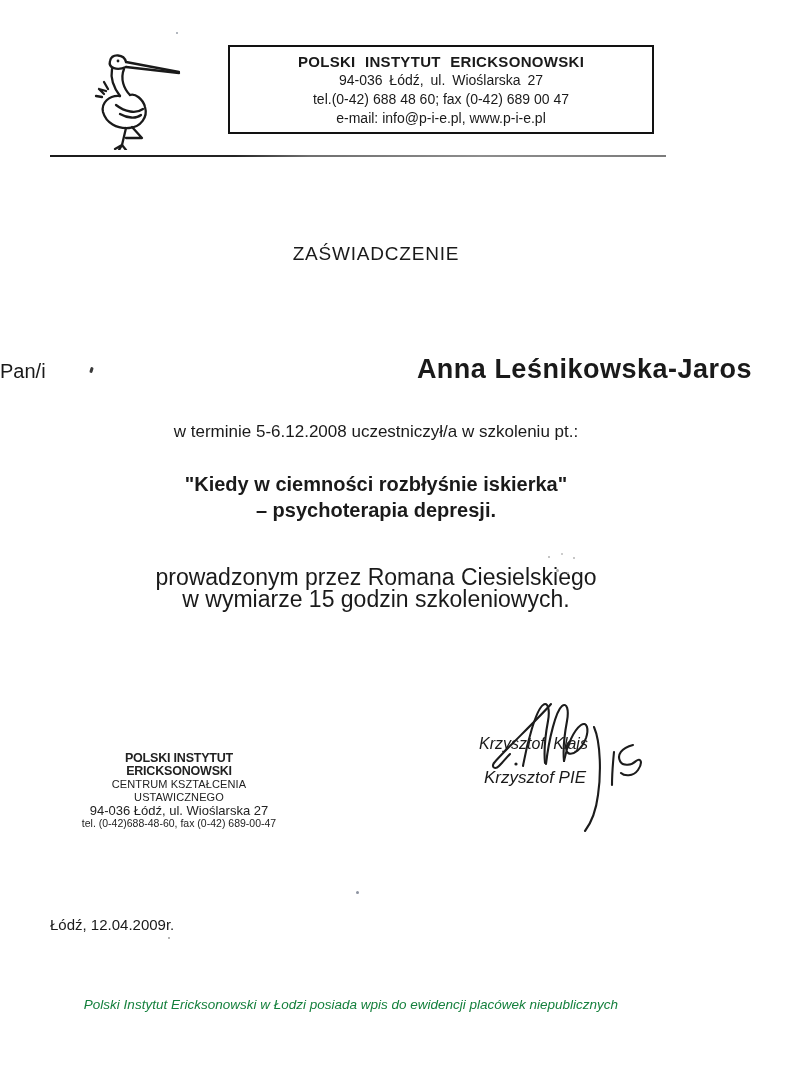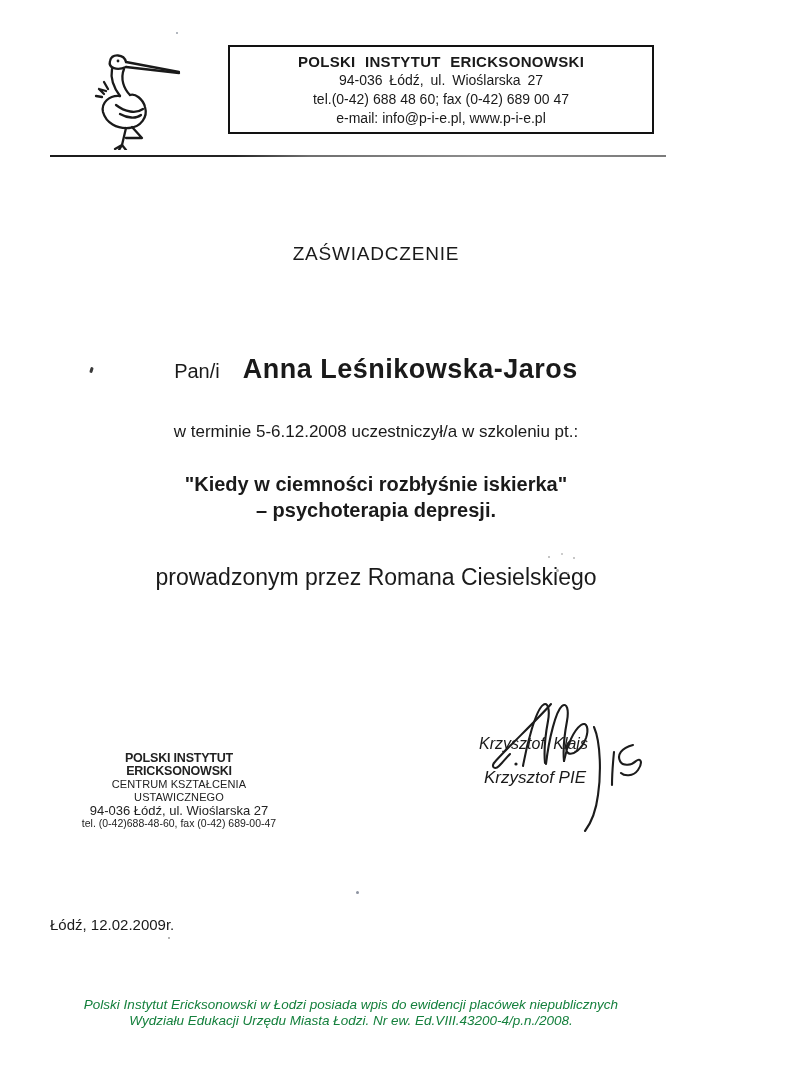--- a/index.html
+++ b/index.html
@@ -22,21 +22,21 @@
   }
   .org-name{font-size:15px;font-weight:bold;word-spacing:5px;letter-spacing:.3px;}
   .head-address{word-spacing:3px;}
   .rule{
     left:50px;top:155px;width:616px;height:2px;
     background:linear-gradient(90deg,#1b1b1b 0%,#242424 30%,#6f6f6f 42%,#8d8d8d 70%,#7b7b7b 100%);
   }
 
   
   .doc-title{top:243px;font-size:19px;letter-spacing:.8px;}
-  .recipient-row{top:354px;display:flex;justify-content:center;align-items:baseline;gap:15px;}
+  .recipient-row{top:354px;display:flex;justify-content:space-between;align-items:baseline;gap:15px;}
   .salutation{font-size:20px;}
   .recipient-name{font-size:27px;font-weight:bold;letter-spacing:.5px;margin-left:8px;}
   .term-line{top:422px;font-size:17px;}
   .course-title{top:471px;font-size:20px;font-weight:bold;line-height:26px;}
   .conducted{top:566px;font-size:23px;line-height:22px;}
 
   
   .sig-name{left:479px;top:735px;font-size:16px;font-style:italic;word-spacing:4px;}
   .sig-title{left:484px;top:768px;font-size:17px;font-style:italic;}
   .sig-strokes{left:470px;top:683px;width:200px;height:170px;}
@@ -115,20 +115,21 @@
 
   <div class="abs centerline term-line">w terminie 5-6.12.2008 uczestniczył/a w szkoleniu pt.:</div>
 
   <div class="abs centerline course-title">
     <div>"Kiedy w ciemności rozbłyśnie iskierka"</div>
     <div>– psychoterapia depresji.</div>
   </div>
 
   <div class="abs centerline conducted">
     <div>prowadzonym przez Romana Ciesielskiego</div>
+    <div>w wymiarze 15 godzin szkoleniowych.</div>
   </div>
 
   <div class="abs sig-name">Krzysztof Klajs</div>
   <div class="abs sig-title">Krzysztof PIE</div>
   <div class="abs sig-strokes">
     <svg width="200" height="170" viewBox="0 0 200 170" fill="none" stroke="#1c1c1c" stroke-width="2.1" stroke-linecap="round" stroke-linejoin="round">
 
       <path d="M81,21 C70,34 32,70 24,80 C21,84 25,87 29,83 C33,79 37,74 40,71"></path>
       <circle cx="46" cy="81" r="1.6" fill="#1c1c1c" stroke="none"></circle>
 
@@ -146,25 +147,24 @@
     </svg>
   </div>
 
   <div class="abs stamp">
     <div class="stamp-l1">POLSKI INSTYTUT ERICKSONOWSKI</div>
     <div class="stamp-l2">CENTRUM KSZTAŁCENIA USTAWICZNEGO</div>
     <div class="stamp-l3">94-036 Łódź, ul. Wioślarska 27</div>
     <div class="stamp-l4">tel. (0-42)688-48-60, fax (0-42) 689-00-47</div>
   </div>
 
-  <div class="abs date-line">Łódź, 12.02.2009r.</div>
+  <div class="abs date-line">Łódź, 12.04.2009r.</div>
 
   <div class="abs registry">
     <div>Polski Instytut Ericksonowski w Łodzi posiada wpis do ewidencji placówek niepublicznych</div>
-    <div>Wydziału Edukacji Urzędu Miasta Łodzi. Nr ew. Ed.VIII.43200-4/p.n./2008.</div>
   </div>
 
   <div class="artifact a1"></div>
   <div class="artifact a2"></div>
   <div class="artifact a3"></div>
   <div class="artifact a4"></div>
   <div class="artifact a5"></div>
   <div class="artifact a6"></div>
   <div class="artifact a7"></div>
   <div class="artifact a8"></div>

